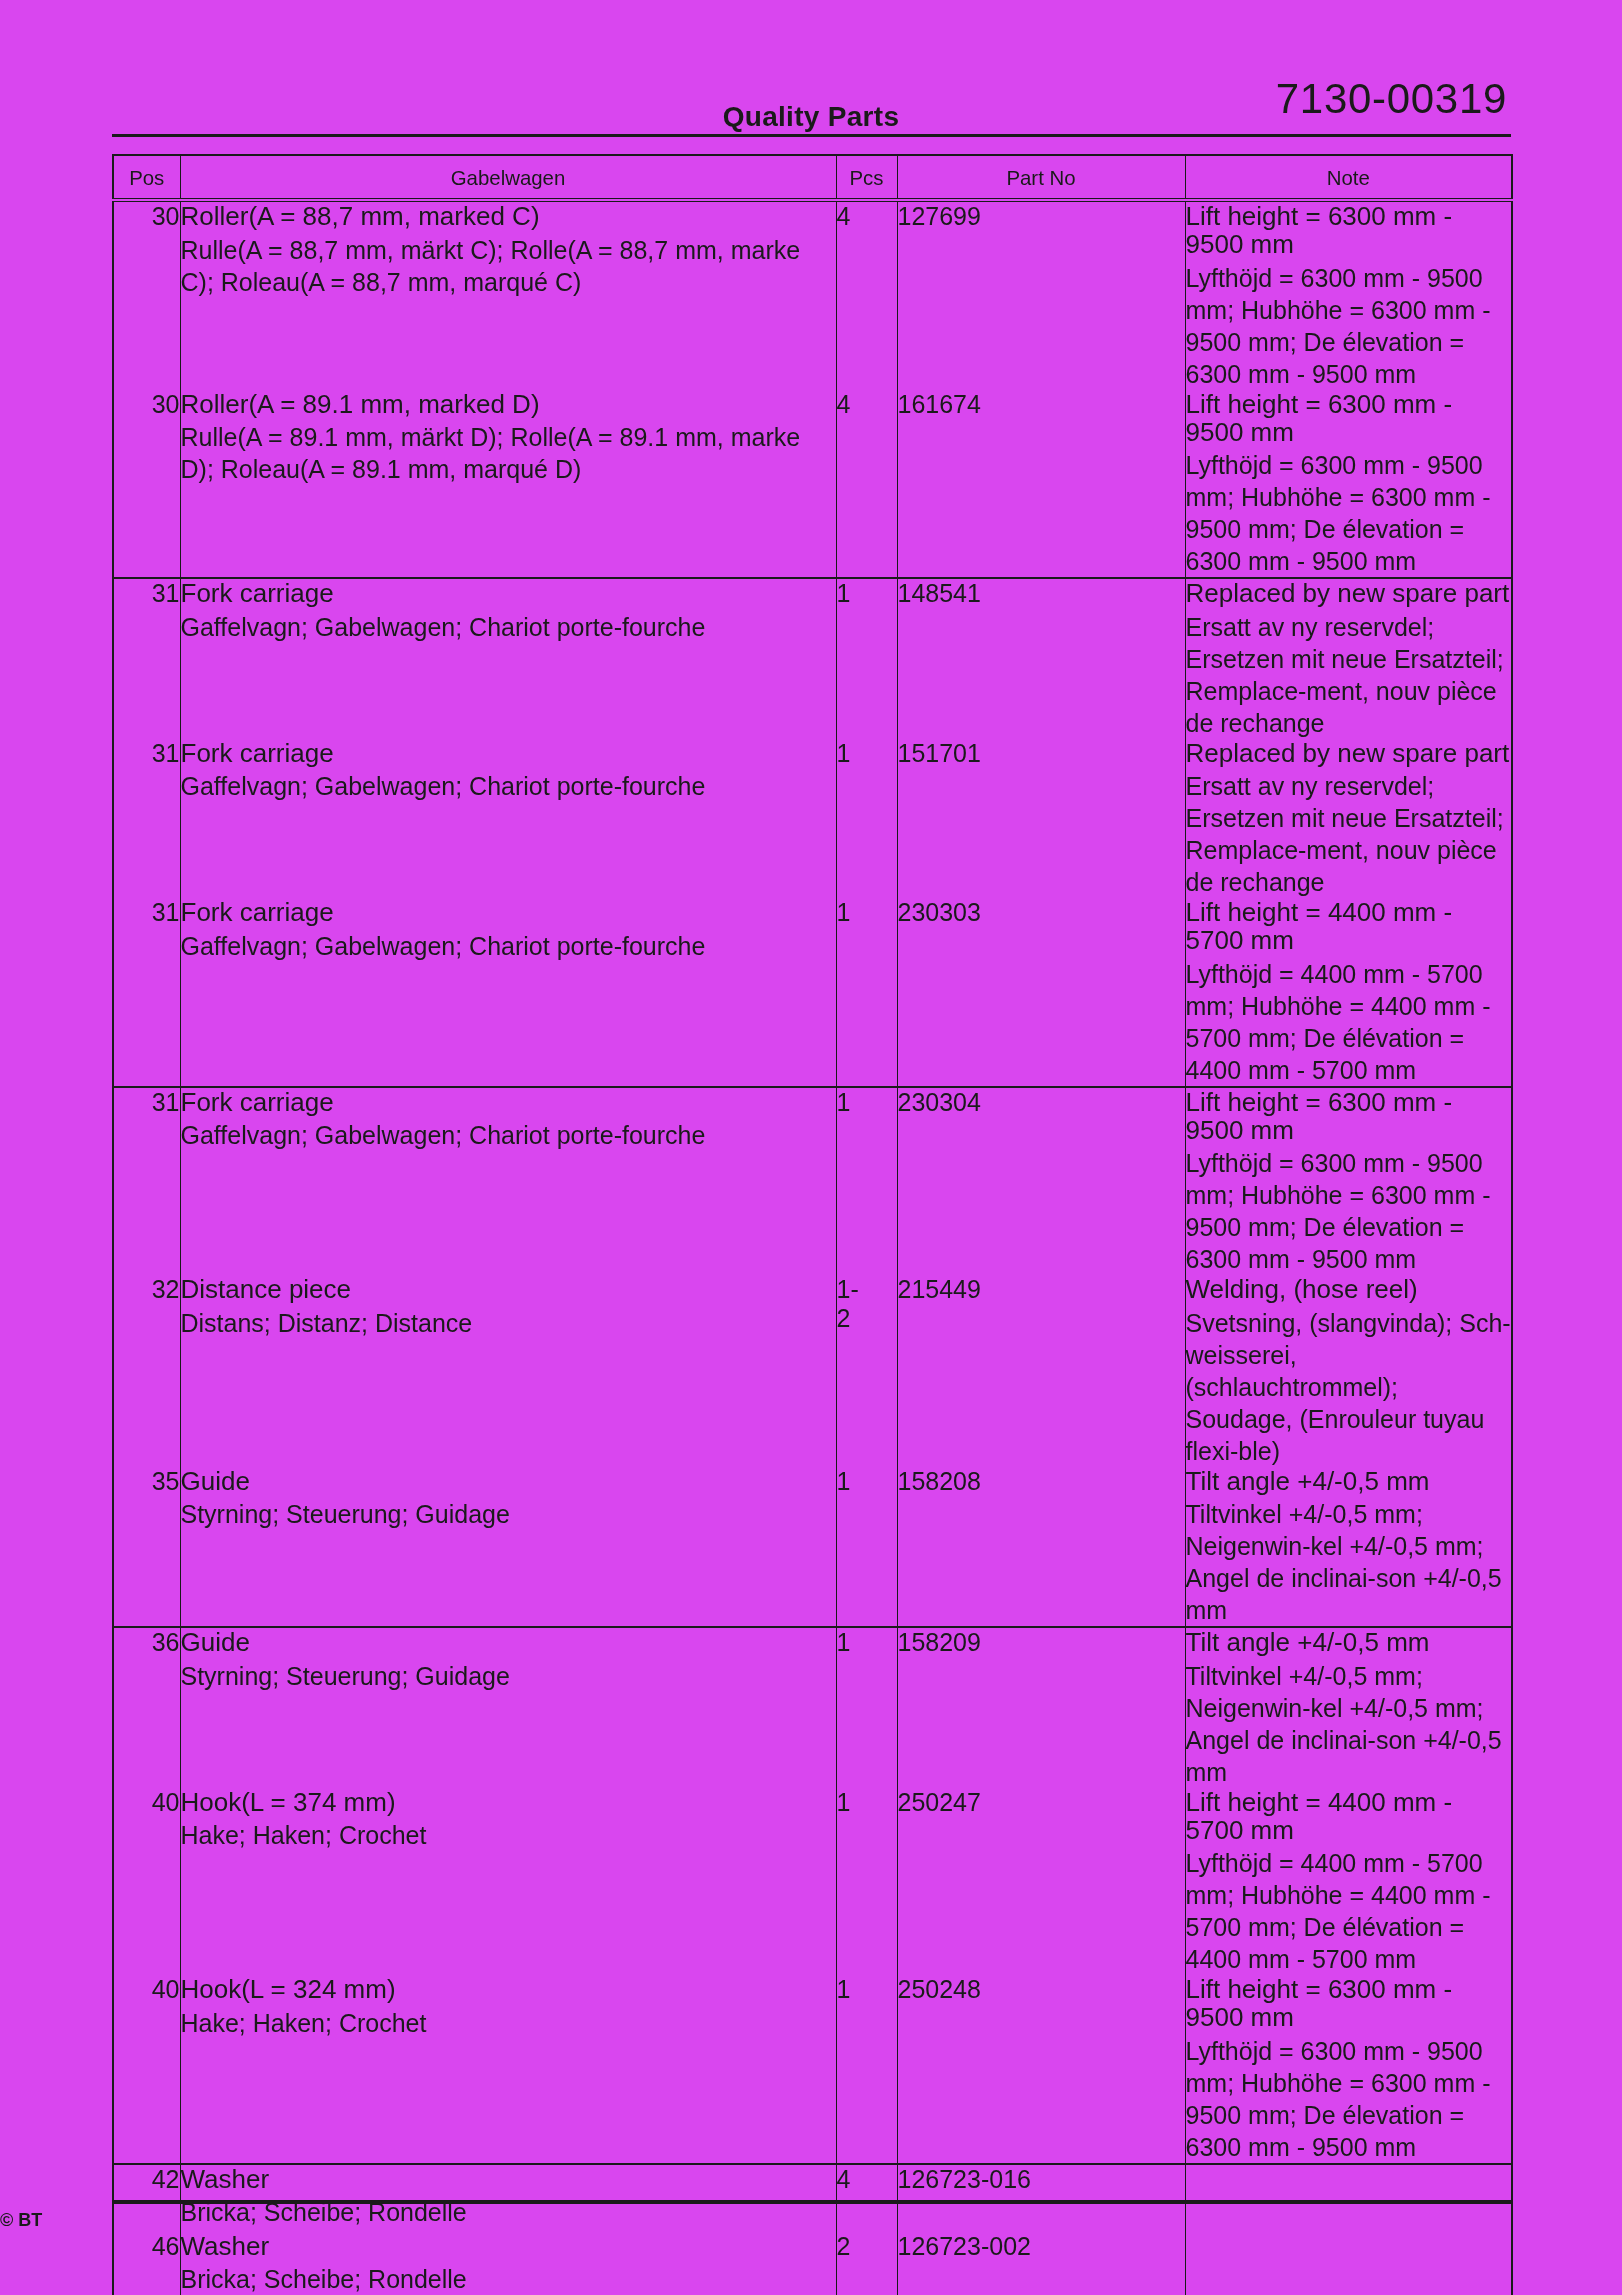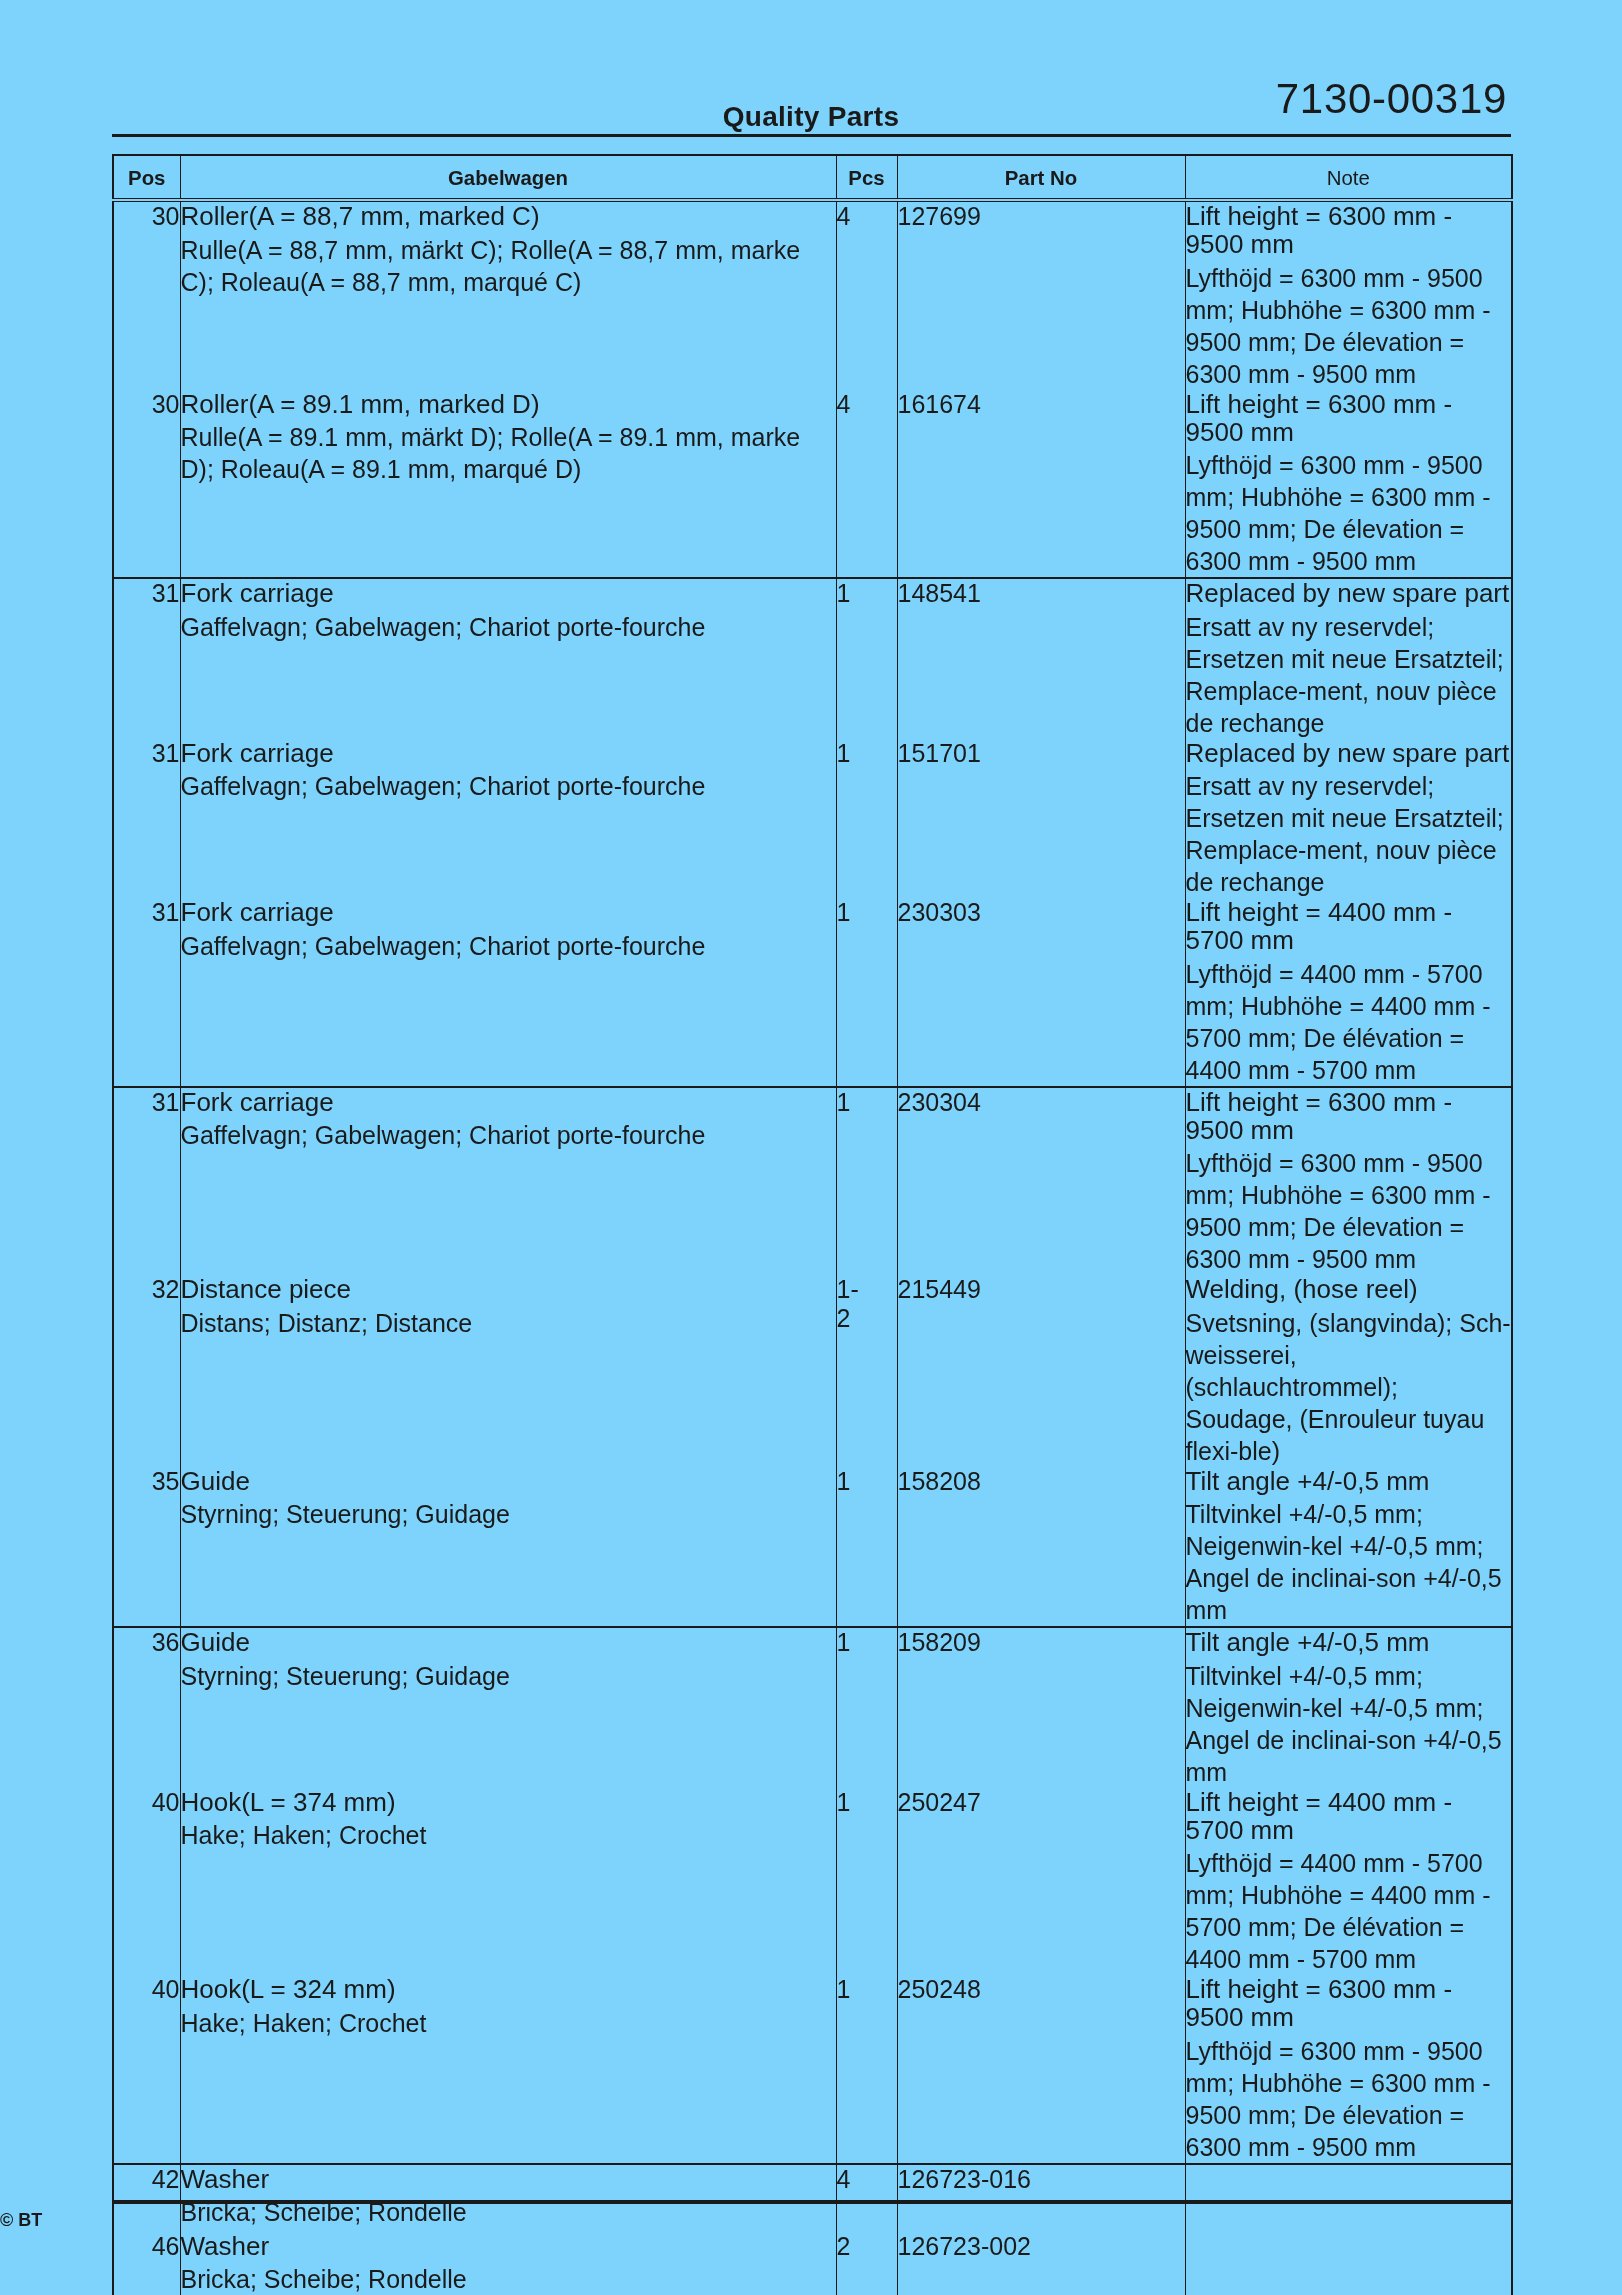--- a/index.html
+++ b/index.html
@@ -5,21 +5,21 @@
   html, body {
     margin: 0;
     padding: 0;
     background: #e9e9e7;
   }
   .page {
     position: relative;
     width: 1622px;
     height: 2295px;
     margin: 0 auto;
-    background: #7dd3fc;
+    background: #d946ef;
     color: #1a1a1a;
     font-family: "Liberation Sans", "DejaVu Sans", sans-serif;
     overflow: hidden;
   }
   
   .doc-title {
     position: absolute;
     left: 0;
     width: 100%;
     top: 101px;
@@ -55,21 +55,21 @@
     border: 2px solid #1a1a1a;
   }
   table.parts th {
     font-size: 20.4px;
     font-weight: 400;
     text-align: center;
     vertical-align: middle;
     padding: 11px 0 8.2px 0;
     border-bottom: 4.1px double #1a1a1a;
   }
-  table.parts th:not(:last-child) { border-right: 1.4px solid #1a1a1a; font-weight: bold; }
+  table.parts th:not(:last-child) { border-right: 1.4px solid #1a1a1a; }
   table.parts td {
     vertical-align: top;
     padding: 0;
   }
   td.pos, td.desc, td.pcs, td.part { border-right: 1.4px solid #1a1a1a; }
   tr.sec-end > td { border-bottom: 2.7px solid #1a1a1a; }
   tbody tr:last-child > td { border-bottom: 4.8px solid #1a1a1a; }
 
   td.pos {
     text-align: right;

